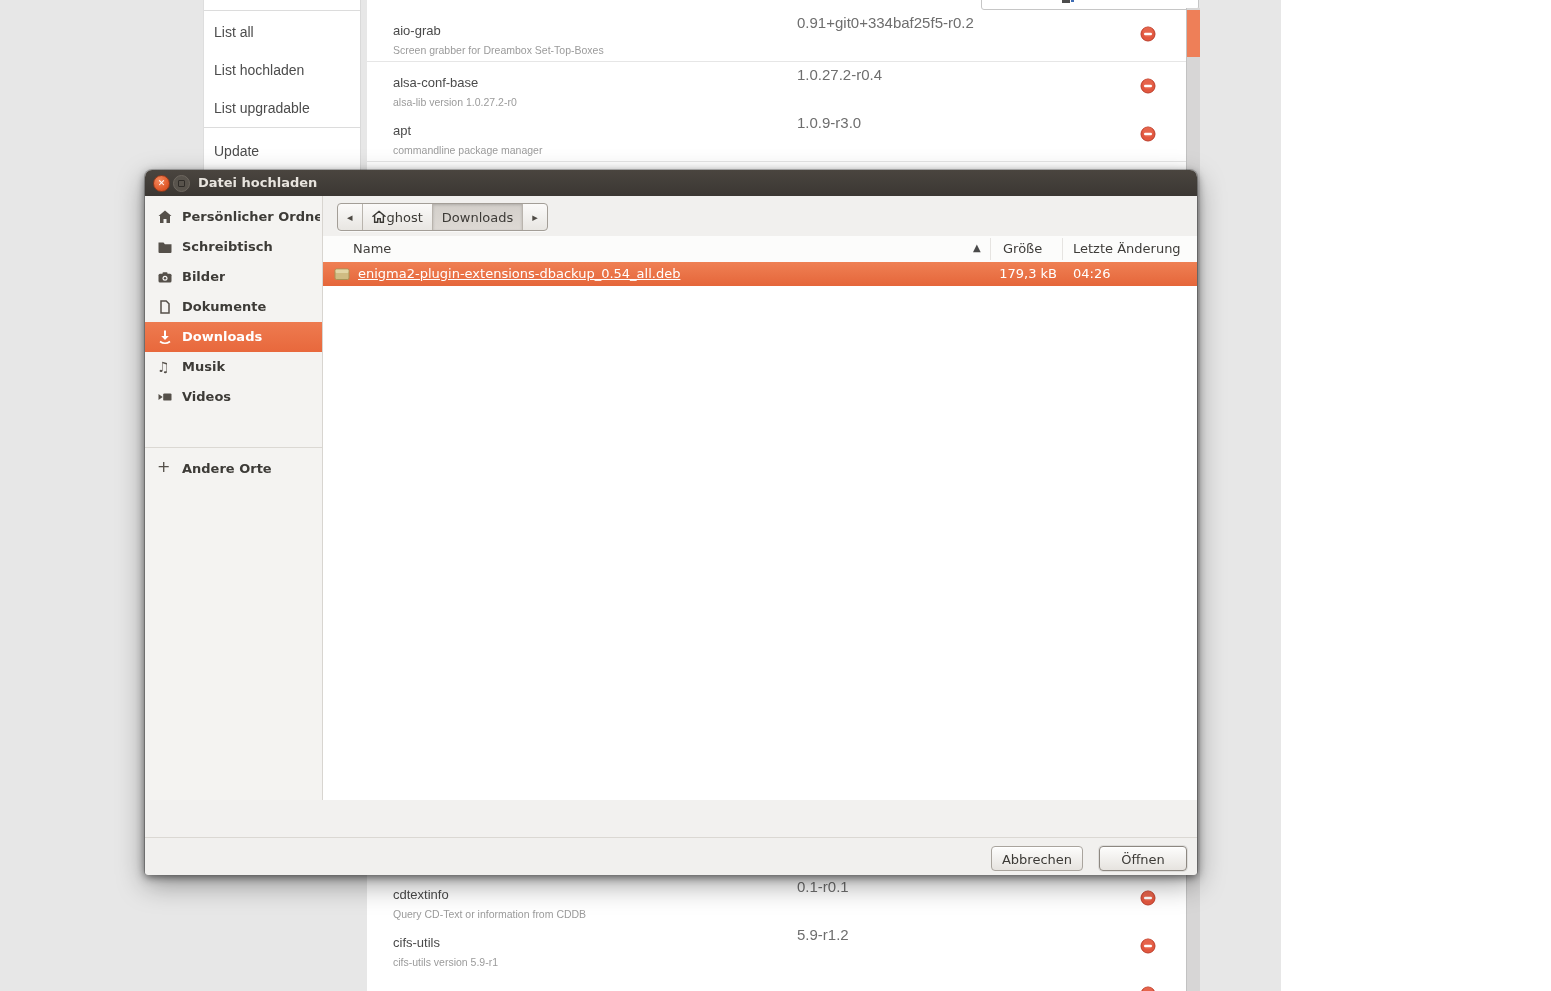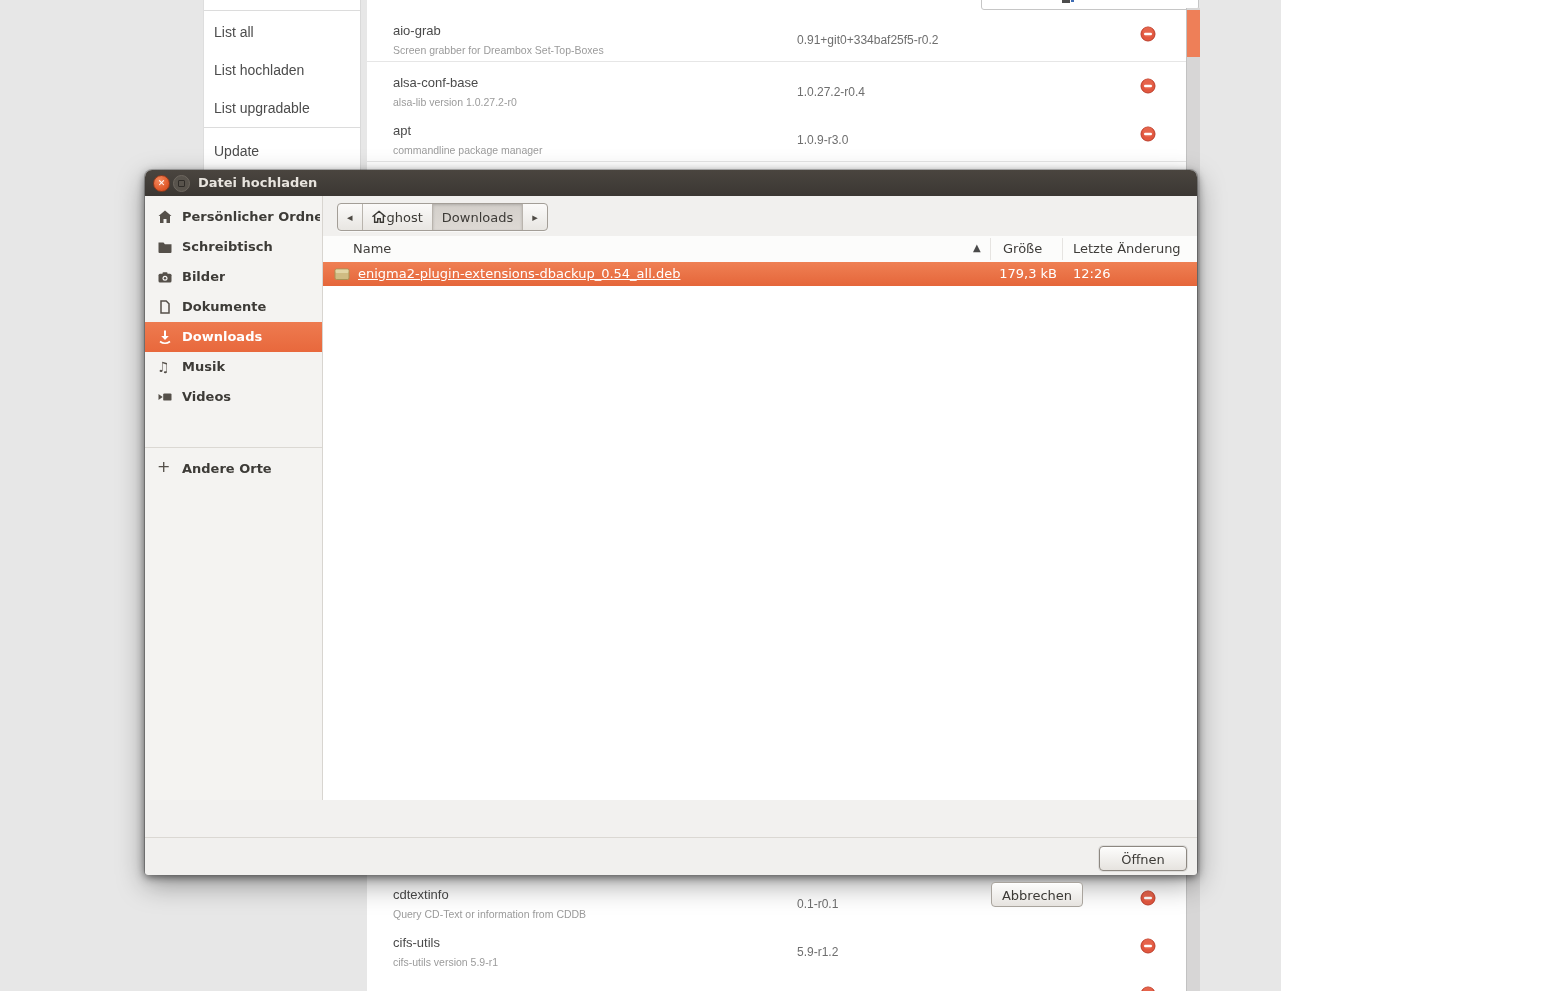--- a/index.html
+++ b/index.html
@@ -10,21 +10,21 @@
   .bg-page{position:absolute;inset:0;font-family:"Liberation Sans",sans-serif;}
   .menu-card{position:absolute;left:203px;top:0;width:156px;height:176px;background:#fff;
              border-left:1px solid #dedede;border-right:1px solid #d9d9d9;}
   .menu-divider{position:absolute;left:0;width:100%;height:1px;background:#dcdcdc;}
   .menu-item{position:absolute;left:10px;font-size:14px;color:#4c4c4c;cursor:pointer;white-space:nowrap;}
   .bg-content{position:absolute;left:367px;top:0;width:819px;height:991px;background:#fff;}
   .pkg-row{position:absolute;left:0;width:100%;height:48px;border-bottom:1px solid #e6e6e6;background:#fff;}
   .pkg-row.partial{border-bottom:none;}
   .pkg-name{position:absolute;left:26px;top:10px;font-size:13px;color:#4a4a4a;}
   .pkg-desc{position:absolute;left:26px;top:31px;font-size:10.5px;color:#9b9b9b;}
-  .pkg-ver{position:absolute;left:430px;top:20px;font-size:12px;color:#6e6e6e;}
+  .pkg-ver{position:absolute;left:430px;top:1px;font-size:15px;color:#6e6e6e;}
   .minus-wrap{position:absolute;left:773px;top:13px;width:16px;height:16px;cursor:pointer;}
   .bg-divider-top{position:absolute;left:0;top:13px;width:100%;height:1px;background:#e6e6e6;}
   .search-partial{position:absolute;left:981px;top:-8px;width:216px;height:16px;background:#fff;
                   border:1px solid #c6c6c6;border-radius:3px;}
   .search-glyph{position:absolute;left:80px;top:5px;width:8px;height:5px;background:#4d4d4d;}
   .search-glyph:after{content:"";position:absolute;right:-4px;top:1px;width:3px;height:3px;background:#3d6cb4;}
   .scroll-track{position:absolute;left:1186px;top:8px;width:13px;height:983px;background:#d7d6d6;border-left:1px solid #c2c2c2;}
   .scroll-thumb{position:absolute;left:0;top:2px;width:13px;height:47px;background:#ee7f58;}
 
   
@@ -71,21 +71,21 @@
   .f-name{position:absolute;left:35px;top:4px;white-space:nowrap;text-decoration:underline;}
   .f-size{position:absolute;right:140px;top:4px;}
   .f-time{position:absolute;left:750px;top:4px;}
 
   .filterrow{position:absolute;left:0;top:630px;width:100%;height:37px;background:#f1f0ee;border-top:1px solid #d9d6d1;}
   .actionrow{position:absolute;left:0;top:667px;width:100%;height:37px;background:#f1f0ee;border-top:1px solid #dbd8d3;border-radius:0 0 3px 3px;}
   .btn{position:absolute;border:1px solid #a9a49d;border-radius:4px;background:linear-gradient(#fdfdfc,#e6e3df);
        box-shadow:inset 0 1px 0 #fff;font-size:13px;color:#3c3a36;text-align:center;cursor:pointer;
        font-family:"DejaVu Sans",sans-serif;line-height:24px;}
   .btn-filter{left:935px;top:5px;width:110px;height:27px;}
-  .btn-cancel{left:846px;top:8px;width:92px;height:25px;margin-top:36px;}
+  .btn-cancel{left:846px;top:8px;width:92px;height:25px;}
   .btn-open{left:954px;top:8px;width:88px;height:25px;border-color:#8d8881;box-shadow:inset 0 1px 0 #fff,0 0 0 1px rgba(0,0,0,.08);}
   .caret{font-size:10px;color:#55514b;margin-left:7px;}
   svg{display:block;}
 </style>
 </head>
 <body>
 
 <div class="screen">
 
   <div class="bg-page">
@@ -299,21 +299,21 @@
       <div class="listbody">
         <div class="filerow">
           <span class="deb-icon">
             <svg width="16" height="16" viewBox="0 0 16 16">
                 <rect x="1" y="3" width="14" height="10.5" rx="1.5" fill="#cfbc83" stroke="#a89457"></rect>
                 <rect x="1.6" y="3.6" width="12.8" height="3.4" rx="1" fill="#e2d6a6"></rect>
               </svg>
           </span>
           <span class="f-name">enigma2-plugin-extensions-dbackup_0.54_all.deb</span>
           <span class="f-size">179,3 kB</span>
-          <span class="f-time">12:26</span>
+          <span class="f-time">04:26</span>
         </div>
       </div>
     </div>
 
 
     <div class="actionrow">
       <button class="btn btn-cancel">Abbrechen</button>
       <button class="btn btn-open">Öffnen</button>
     </div>
   </div>

